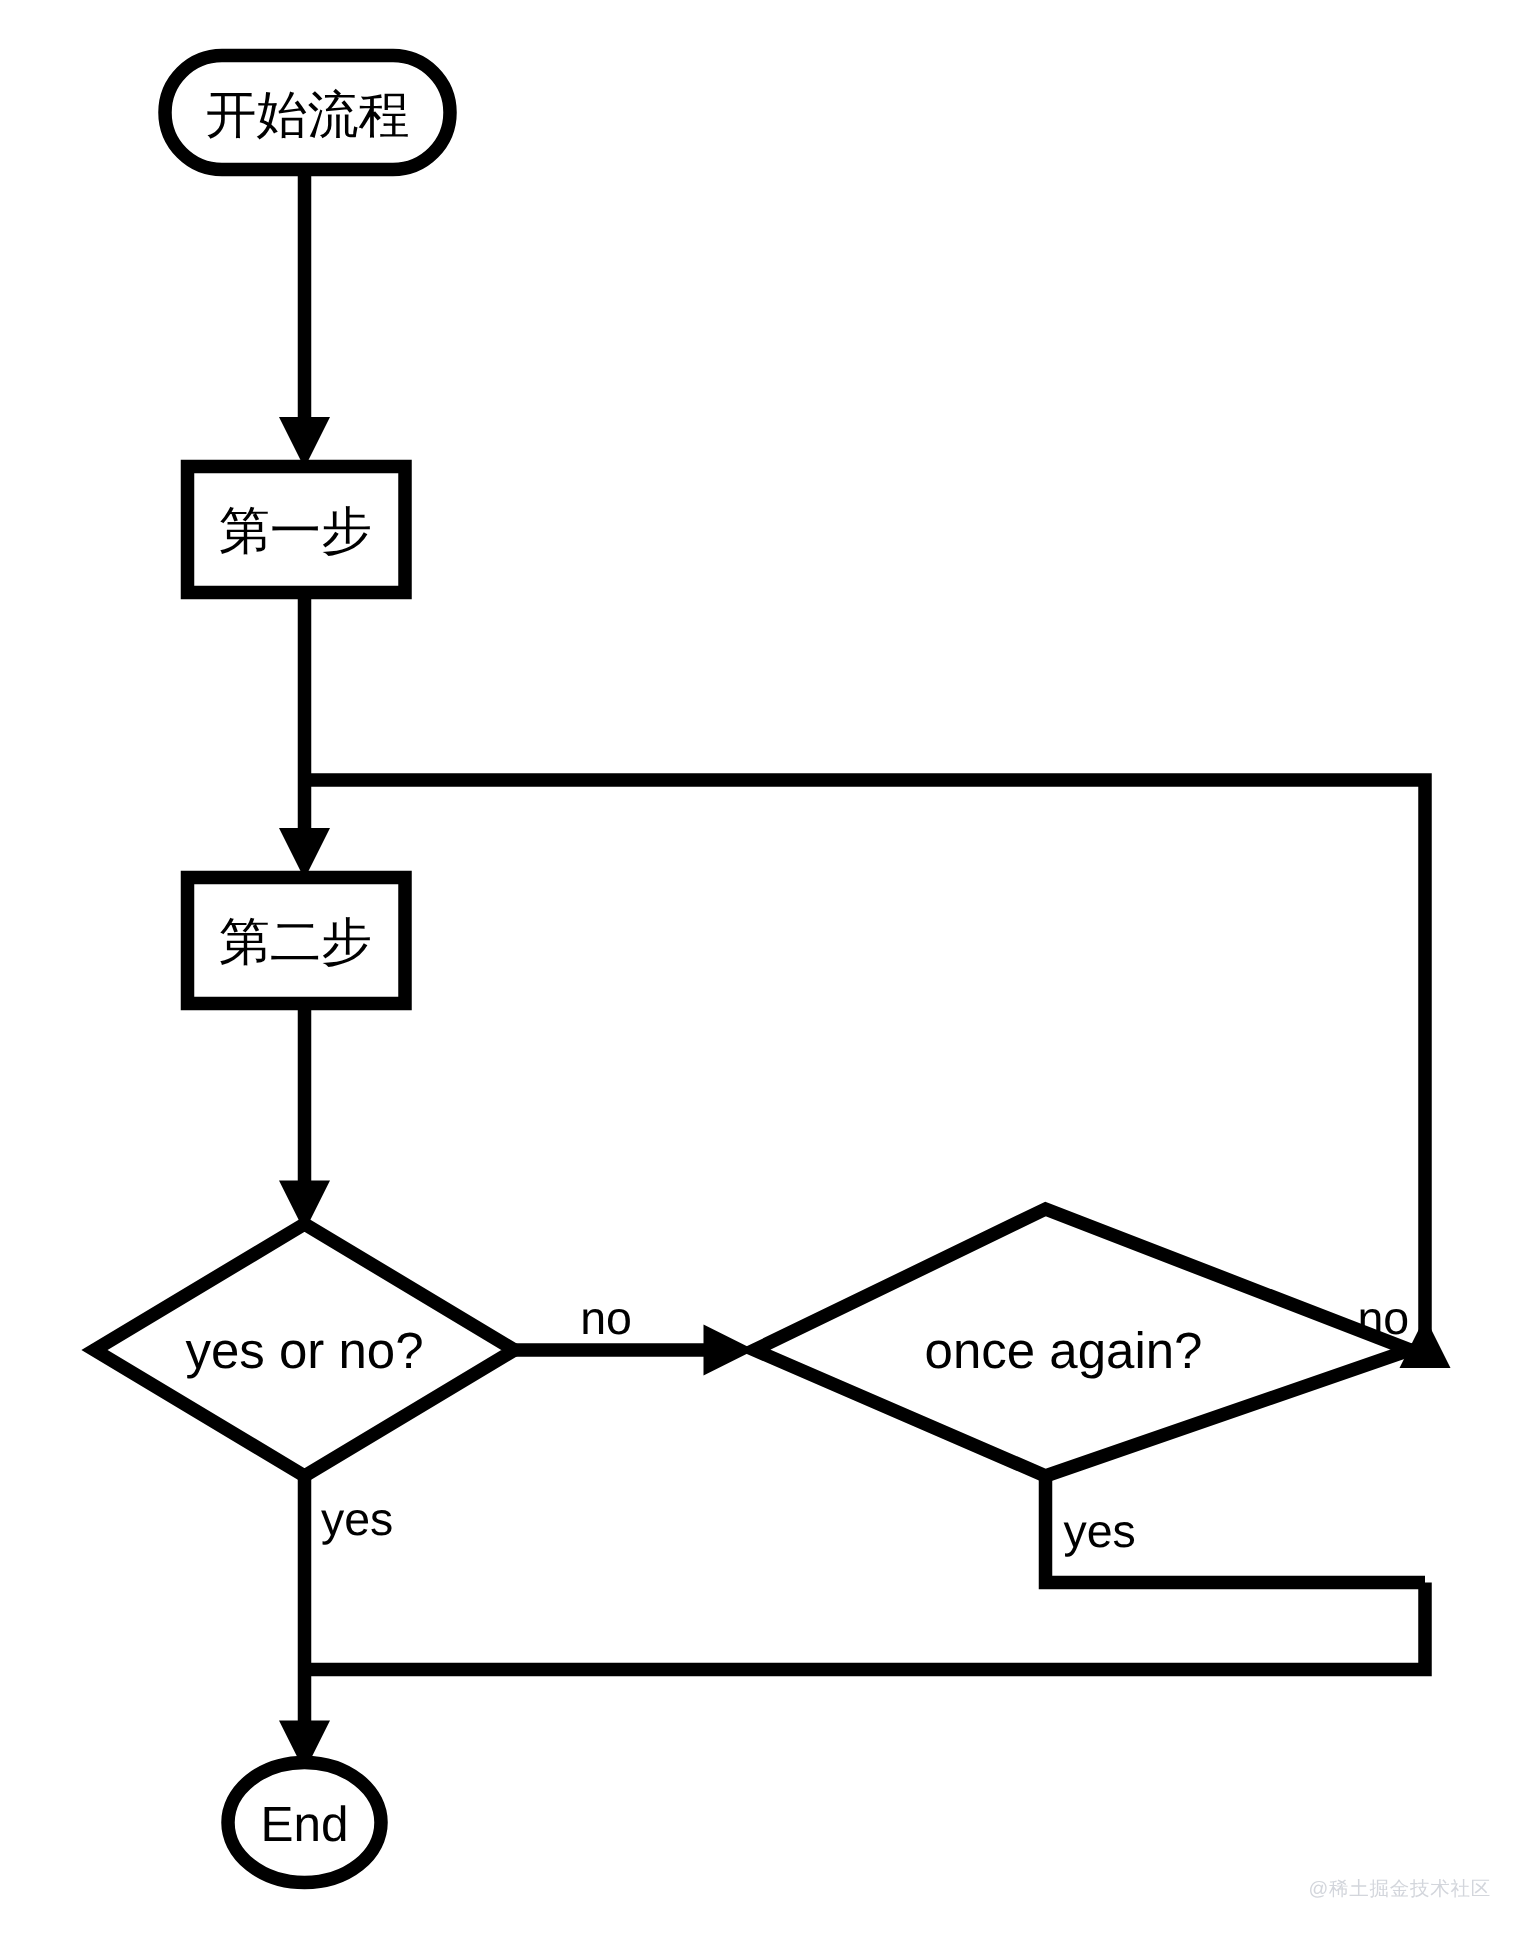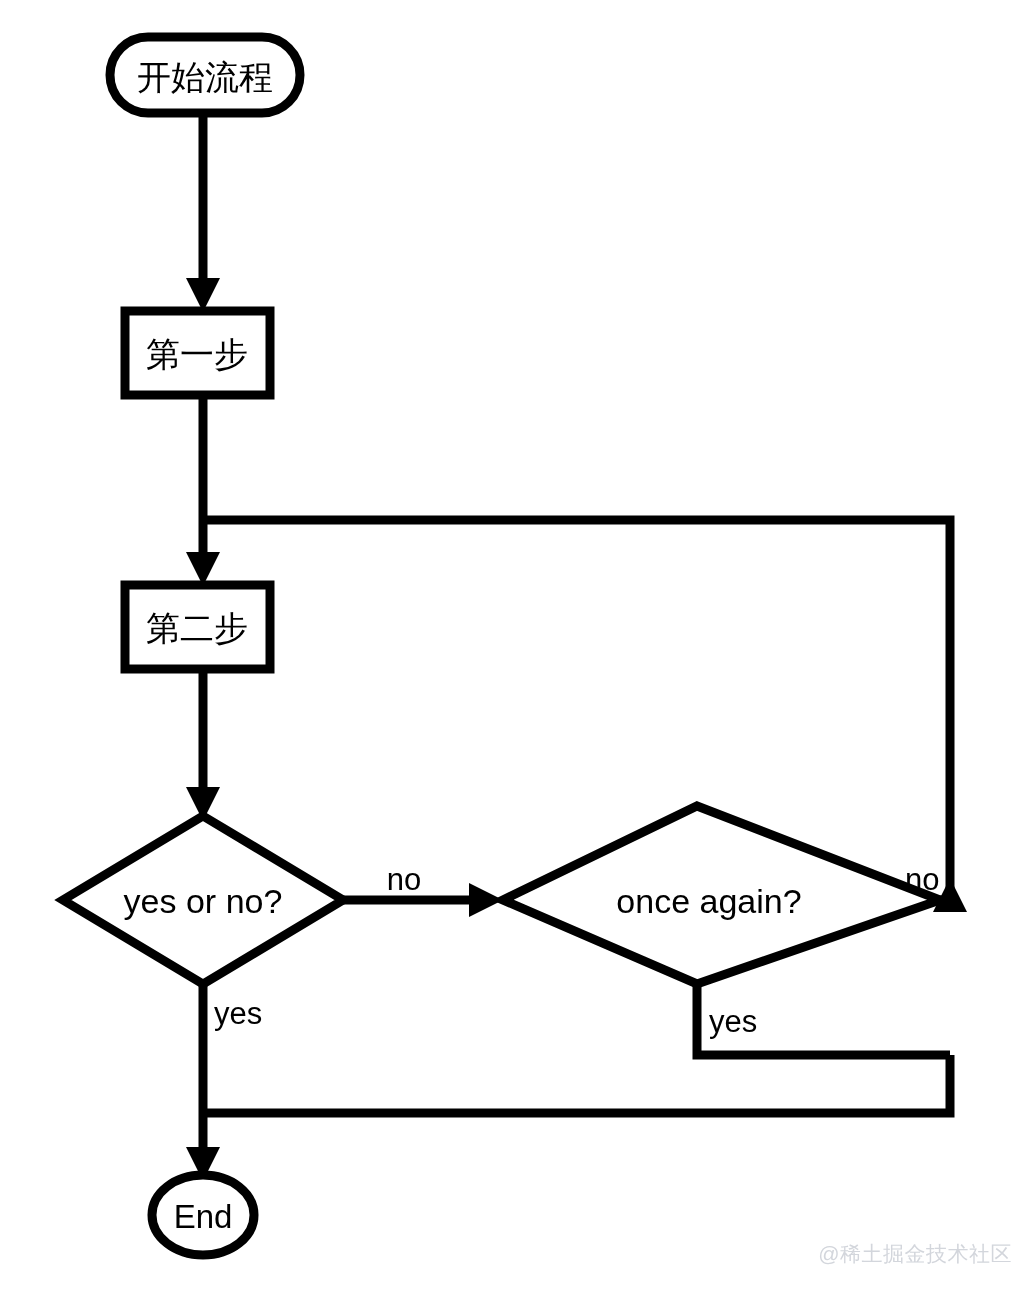--- a/index.html
+++ b/index.html
@@ -68,24 +68,24 @@
     dominant-baseline: central;
   }
   .edge-label.start {
     text-anchor: start;
   }
   .edge-label.middle {
     text-anchor: middle;
   }
   .watermark {
     position: absolute;
-    right: 6px;
+    right: 24px;
     bottom: 22px;
     font-family: "Liberation Sans", "DejaVu Sans", sans-serif;
-    font-size: 21px;
+    font-size: 13px;
     color: #d3d6dc;
     letter-spacing: 0.5px;
     white-space: nowrap;
     user-select: none;
   }
 </style>
 </head>
 <body>
 
 <div id="canvas">

